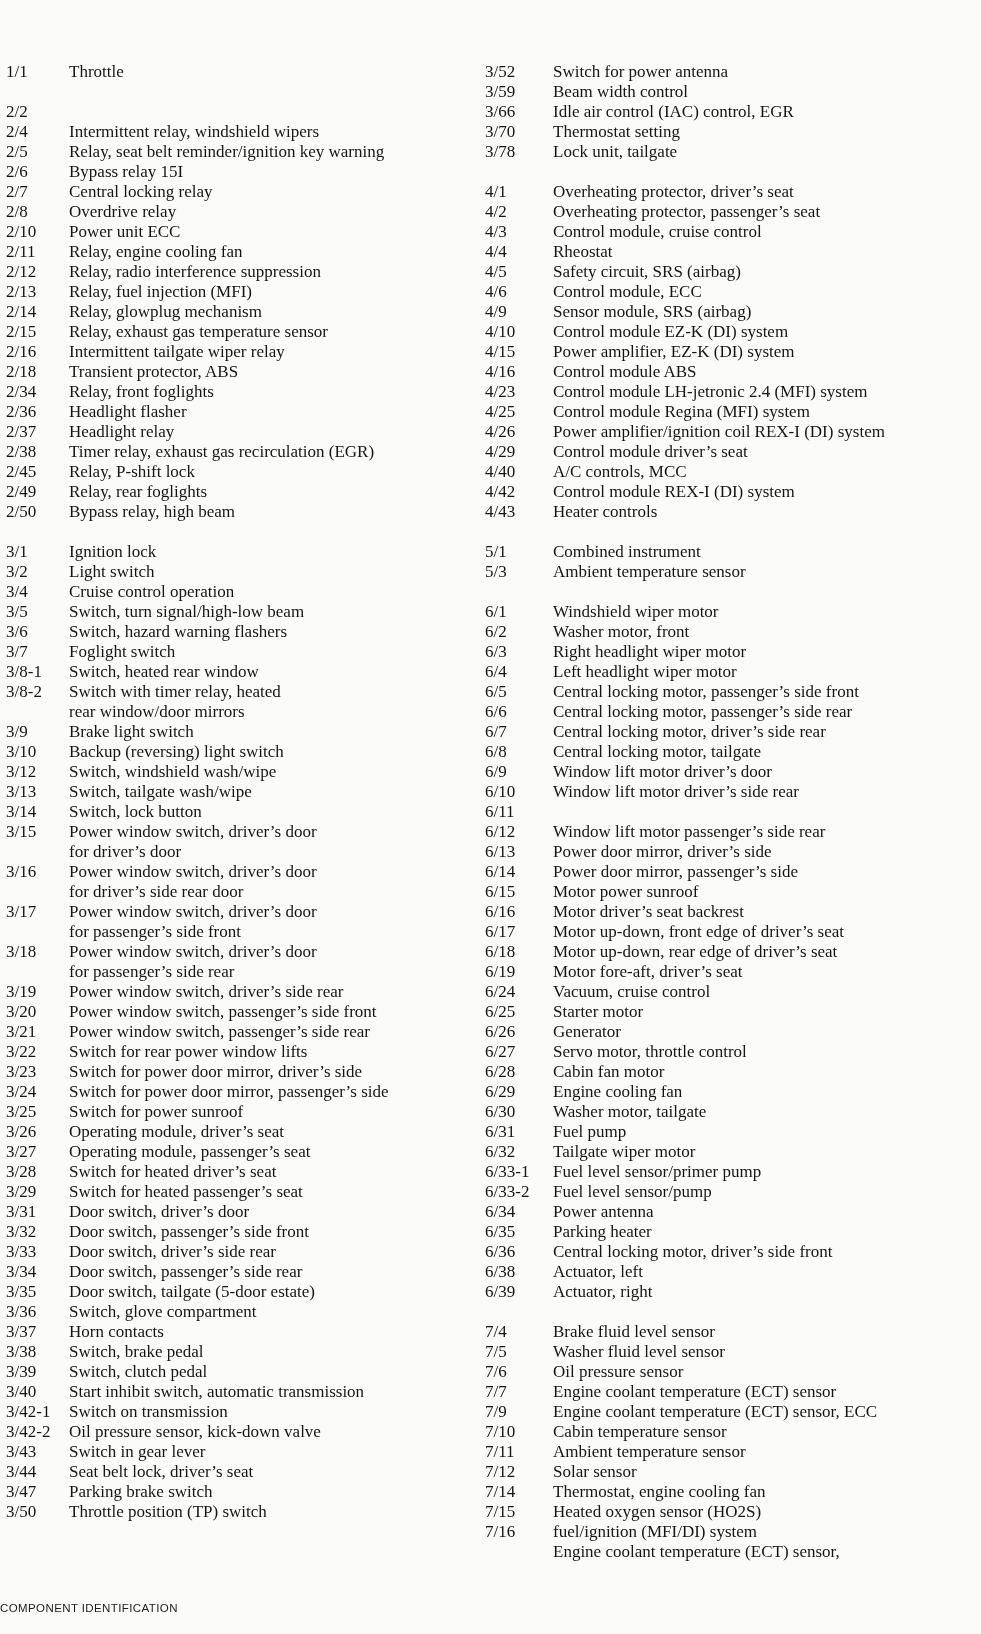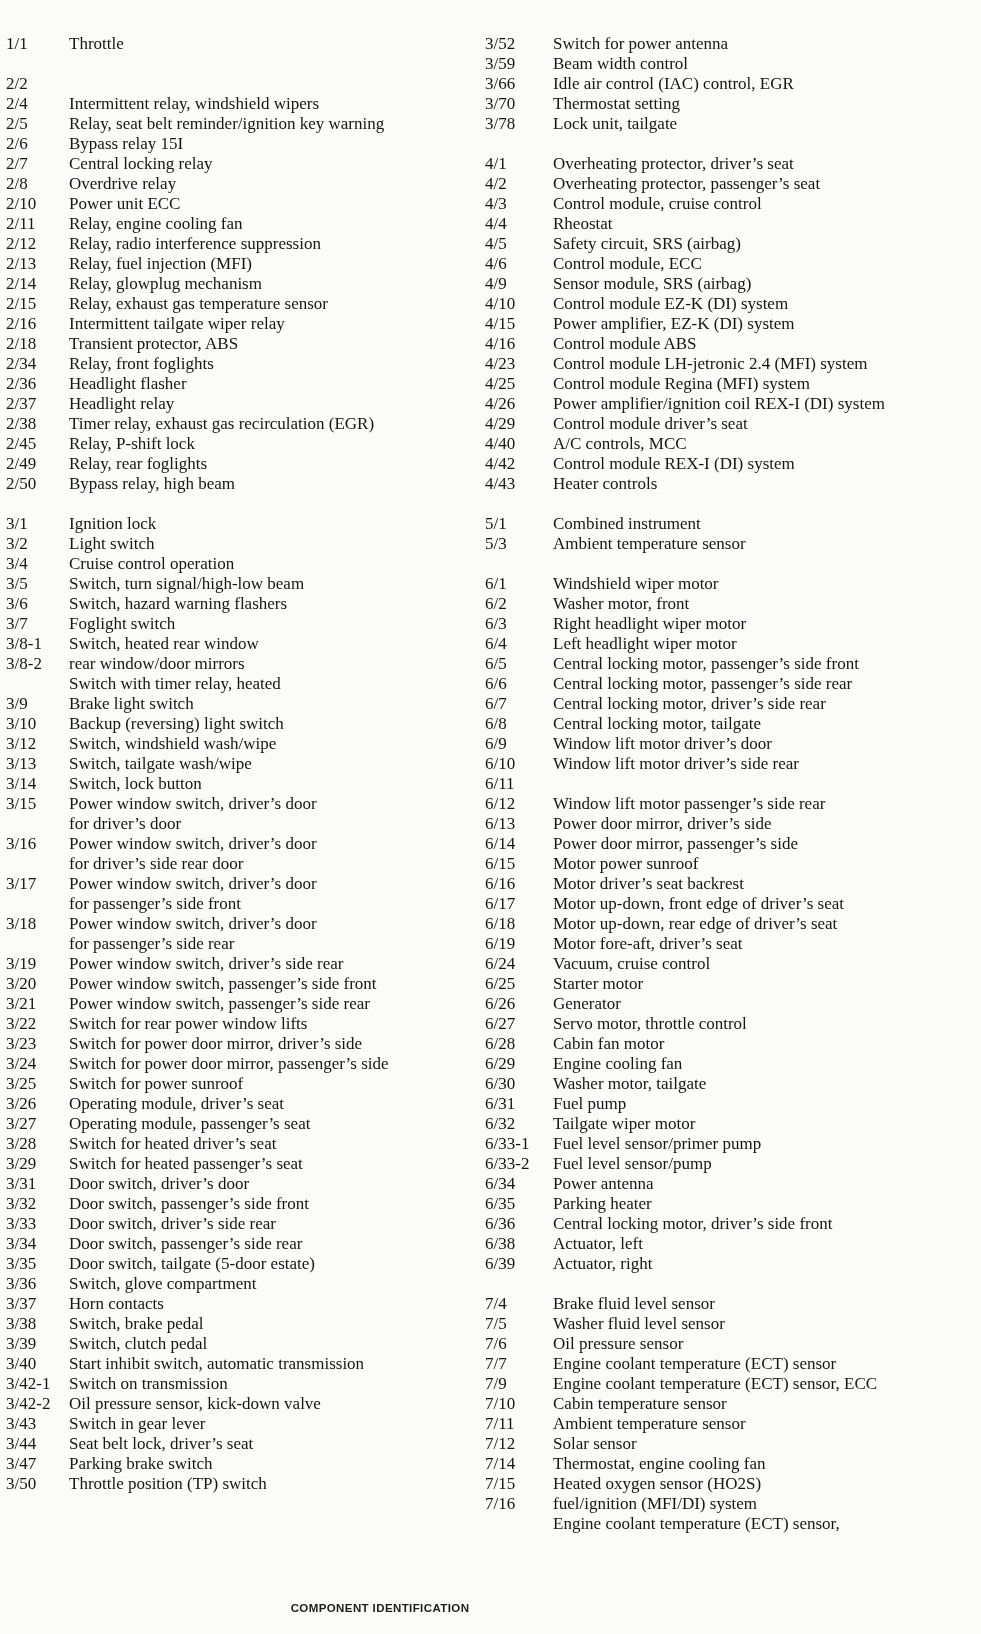--- a/index.html
+++ b/index.html
@@ -17,42 +17,43 @@
     font-size: 17px;
     line-height: 20px;
     overflow: hidden;
   }
   .columns {
     display: flex;
     padding: 34px 0 0 6px;
   }
   .column {
     flex: 0 0 auto;
+    margin-top: 28px;
   }
   .column:nth-child(1) { width: 479px; }
   .column:nth-child(2) { width: 490px; }
   .group { margin: 0 0 20px 0; }
   .row { display: flex; align-items: flex-start; }
   .code {
     flex: 0 0 auto;
     width: 63px;
     white-space: nowrap;
   }
   .column:nth-child(2) .code { width: 68px; }
   .desc { flex: 1 1 auto; }
   .line { white-space: nowrap; }
   .footer {
     position: absolute;
     left: 0;
     top: 1598px;
     width: 760px;
-    text-align: center;
+    text-align: left;
     font-family: "Liberation Sans", "DejaVu Sans", sans-serif;
     font-size: 11.5px;
-    font-weight: bold;
+    font-weight: normal;
     letter-spacing: 0.4px;
     color: #1c1c1c;
   }
 </style>
 </head>
 <body>
 
 <div class="page">
   <div class="columns" id="columns">
       <div class="column">
@@ -228,22 +229,22 @@
           </div>
           <div class="row">
             <div class="code">3/8-1</div>
             <div class="desc">
               <div class="line">Switch, heated rear window</div>
             </div>
           </div>
           <div class="row">
             <div class="code">3/8-2</div>
             <div class="desc">
+              <div class="line">Switch with timer relay, heated</div>
               <div class="line">rear window/door mirrors</div>
-              <div class="line">Switch with timer relay, heated</div>
             </div>
           </div>
           <div class="row">
             <div class="code">3/9</div>
             <div class="desc">
               <div class="line">Brake light switch</div>
             </div>
           </div>
           <div class="row">
             <div class="code">3/10</div>

